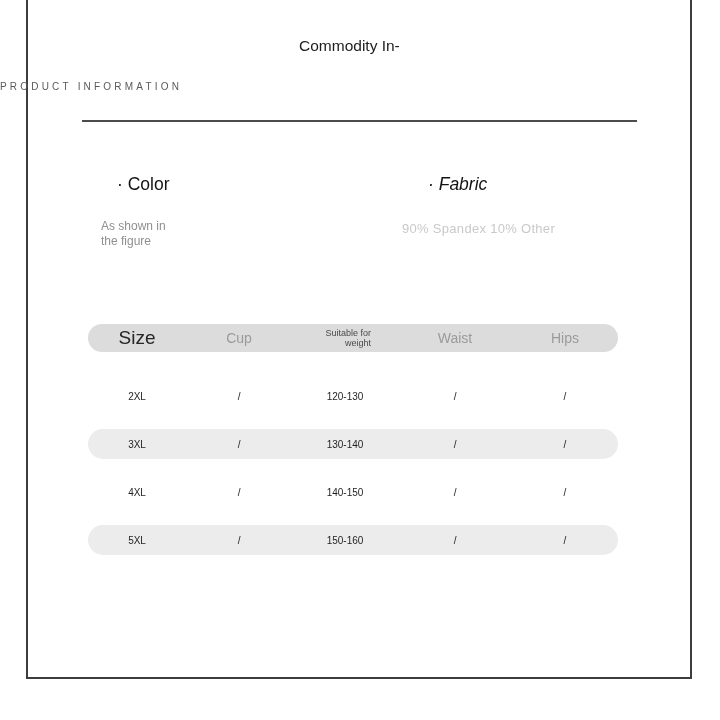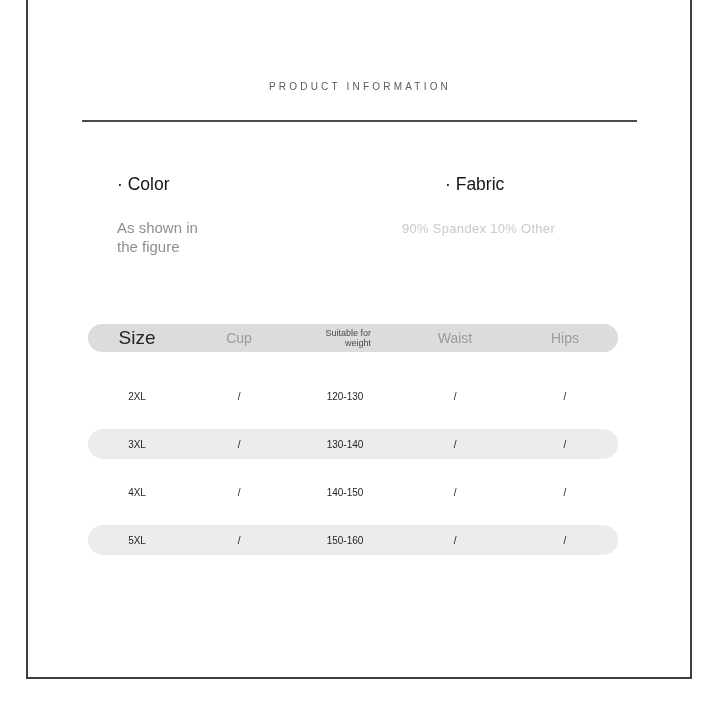--- a/index.html
+++ b/index.html
@@ -11,30 +11,30 @@
   .frame{
     position:absolute;left:26px;top:0;width:666px;height:679px;box-sizing:border-box;
     border-left:2px solid var(--frame,#3d3d3d);
     border-right:2px solid var(--frame,#3d3d3d);
     border-bottom:2px solid var(--frame,#3d3d3d);
   }
   .title-wrap{position:absolute;left:0;right:0;top:37px;display:flex;justify-content:center;}
   .title-inner{width:122px;text-align:left;}
   .title-line{font-size:15.5px;line-height:17.5px;color:#1c1c1c;}
   .subtitle{
-    position:absolute;left:0;right:0;top:81px;text-align:center;
+    position:absolute;left:0;right:0;top:81px;
     font-size:10px;letter-spacing:3.2px;color:#5a5a5a;
   }
   .divider{position:absolute;left:82px;top:120px;width:555px;height:2px;background:#4c4c4c;}
   .sec-heading{position:absolute;font-size:17.5px;color:#141414;}
   .sec-heading.color{left:117px;top:174px;}
-  .sec-heading.fabric{left:445px;top:174px;}
+  .sec-heading.fabric{left:428px;top:174px;font-style:italic;}
   .sec-note-color{
-    position:absolute;left:117px;top:219px;width:82px;
-    font-size:15px;line-height:1.25;color:#8f8f8f;
+    position:absolute;left:101px;top:219px;width:82px;
+    font-size:12px;line-height:1.25;color:#8f8f8f;
   }
   .sec-note-fabric{
     position:absolute;left:402px;top:221px;
     font-size:13px;color:#c9c9c9;letter-spacing:0.3px;
   }
   .size-table{position:absolute;left:88px;top:324px;width:530px;}
   .t-row{display:flex;align-items:center;width:100%;box-sizing:border-box;}
   .t-header{height:28px;background:var(--header-bar,#dcdcdc);border-radius:14px;margin-bottom:29px;}
   .t-data{height:30px;margin-bottom:18px;border-radius:15px;}
   .t-data.alt{background:var(--alt-row,#ececec);}
@@ -48,20 +48,21 @@
 </style>
 </head>
 <body>
 
 <div class="canvas">
 
   <div class="frame"></div>
 
   <div class="title-wrap">
     <div class="title-inner">
+      <div class="title-line">Commodity In-</div>
     </div>
   </div>
 
   <div class="subtitle">PRODUCT INFORMATION</div>
 
   <div class="divider"></div>
 
   <div class="sec-heading color">· Color</div>
   <div class="sec-note-color">As shown in the figure</div>
 

